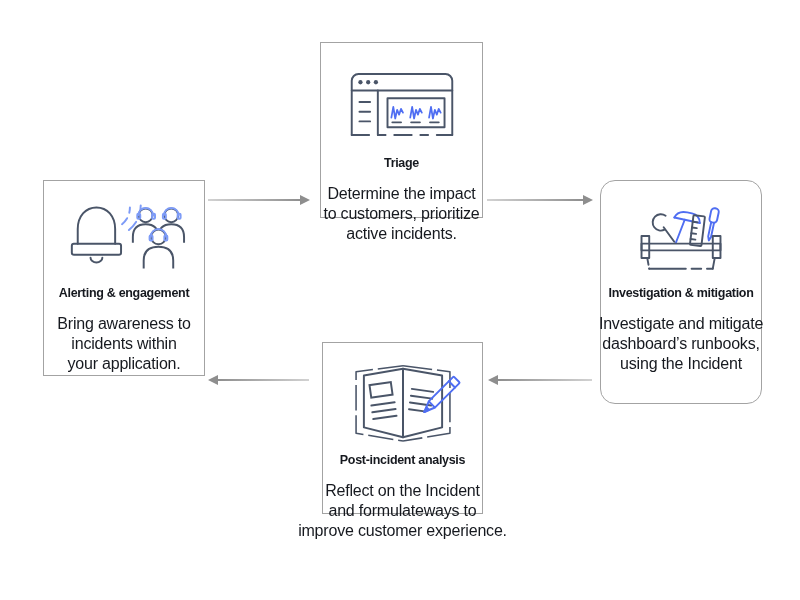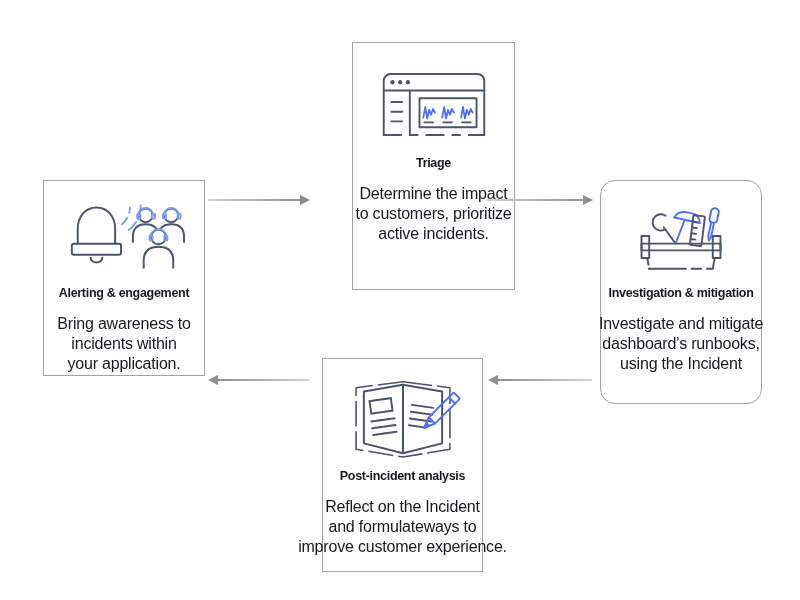--- a/index.html
+++ b/index.html
@@ -35,29 +35,29 @@
   .card-body{margin-top:13px;}
   .body-line{
     display:block;font-size:16px;letter-spacing:-0.2px;
     line-height:20px;white-space:nowrap;color:var(--text);
   }
   
   #card-alerting{left:43px;top:180px;width:162px;height:196px;}
   #card-alerting .icon-wrap{margin-top:12px;height:82px;}
   #card-alerting .card-title{margin-top:10px;}
 
-  #card-triage{left:320px;top:42px;width:163px;height:248px;margin-left:32px;}
+  #card-triage{left:320px;top:42px;width:163px;height:176px;}
   #card-triage .icon-wrap{margin-top:18px;height:86px;}
   #card-triage .card-title{margin-top:8px;}
 
   #card-investigation{left:600px;top:180px;width:162px;height:224px;border-radius:15px;}
   #card-investigation .icon-wrap{margin-top:12px;height:82px;}
   #card-investigation .card-title{margin-top:10px;}
 
-  #card-postincident{left:322px;top:358px;width:161px;height:214px;}
+  #card-postincident{left:322px;top:342px;width:161px;height:172px;}
   #card-postincident .icon-wrap{margin-top:14px;height:88px;}
   #card-postincident .card-title{margin-top:7px;}
 
   
   .arrow{position:absolute;height:10px;}
   .arrow .line{position:absolute;top:4px;height:1.5px;}
   .arrow.right .line{left:0;right:9px;background:linear-gradient(to right,#d2d2d2,var(--arrow-head));}
   .arrow.left  .line{right:0;left:9px;background:linear-gradient(to left,#d2d2d2,var(--arrow-head));}
   .arrow .head{position:absolute;top:0;width:0;height:0;border-top:5px solid transparent;border-bottom:5px solid transparent;}
   .arrow.right .head{right:0;border-left:10px solid var(--arrow-head);}

